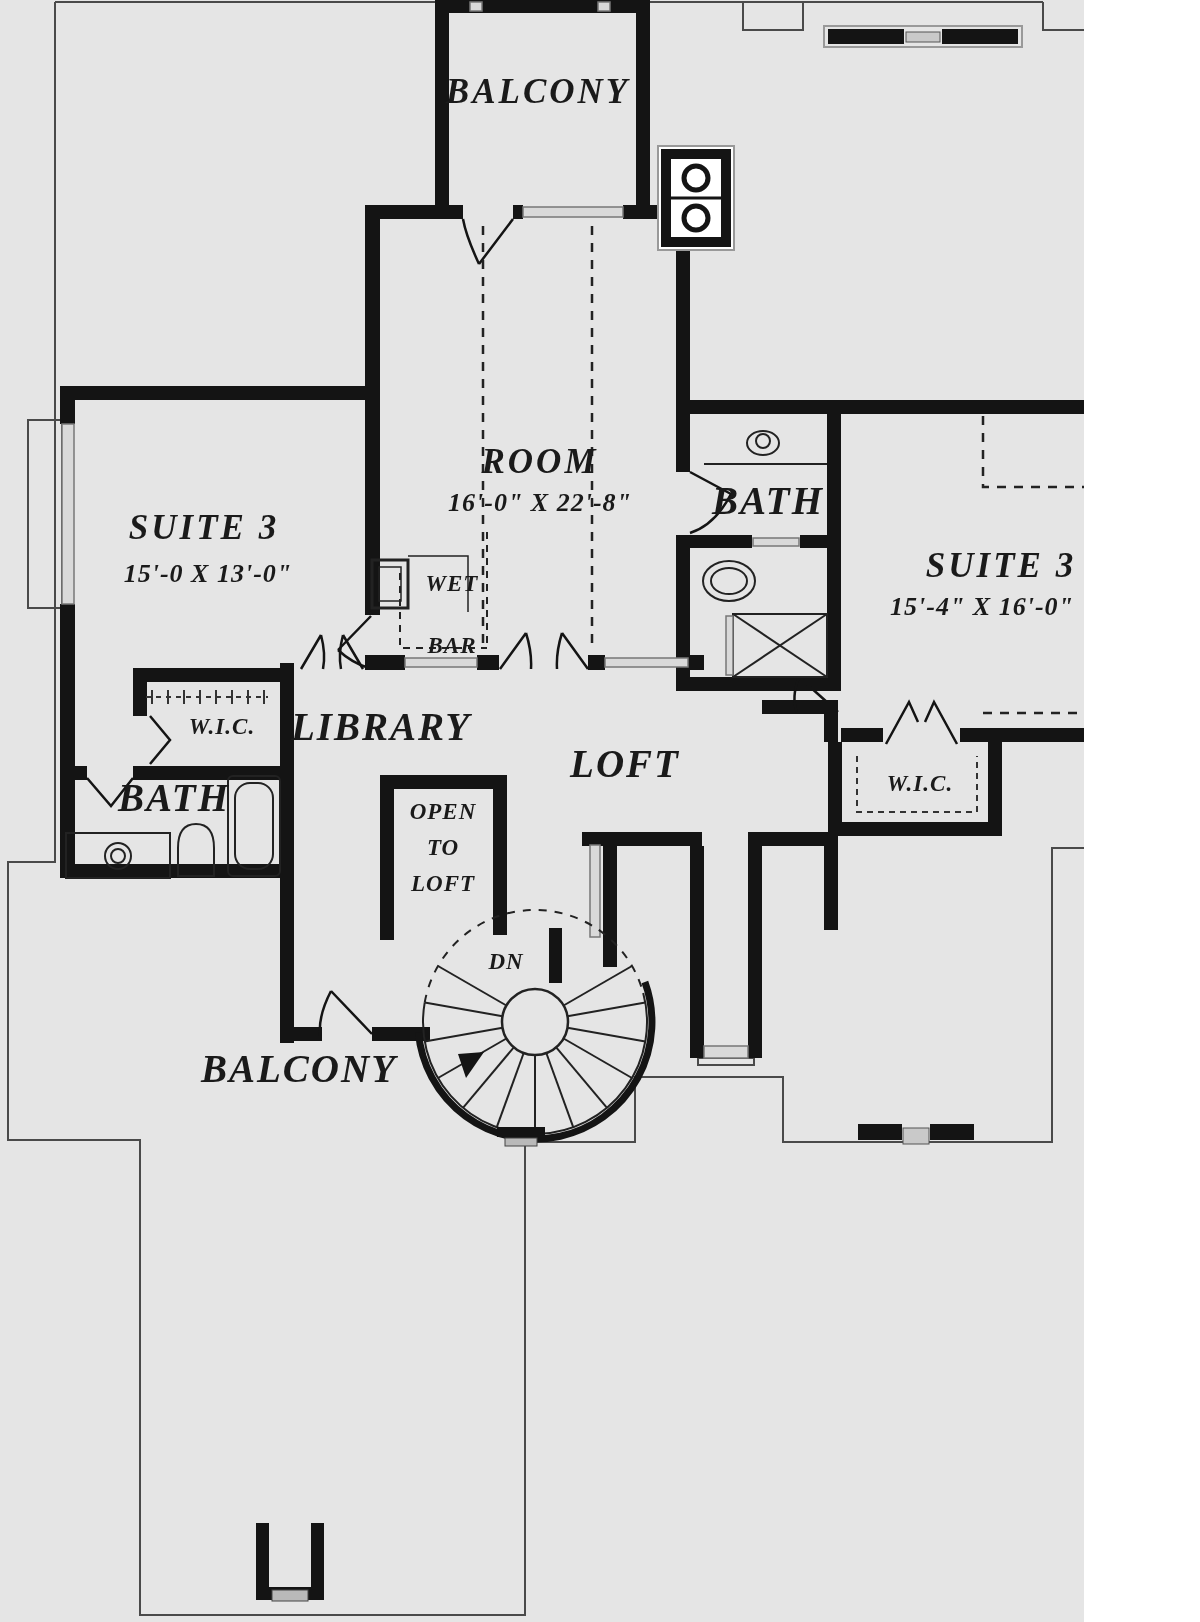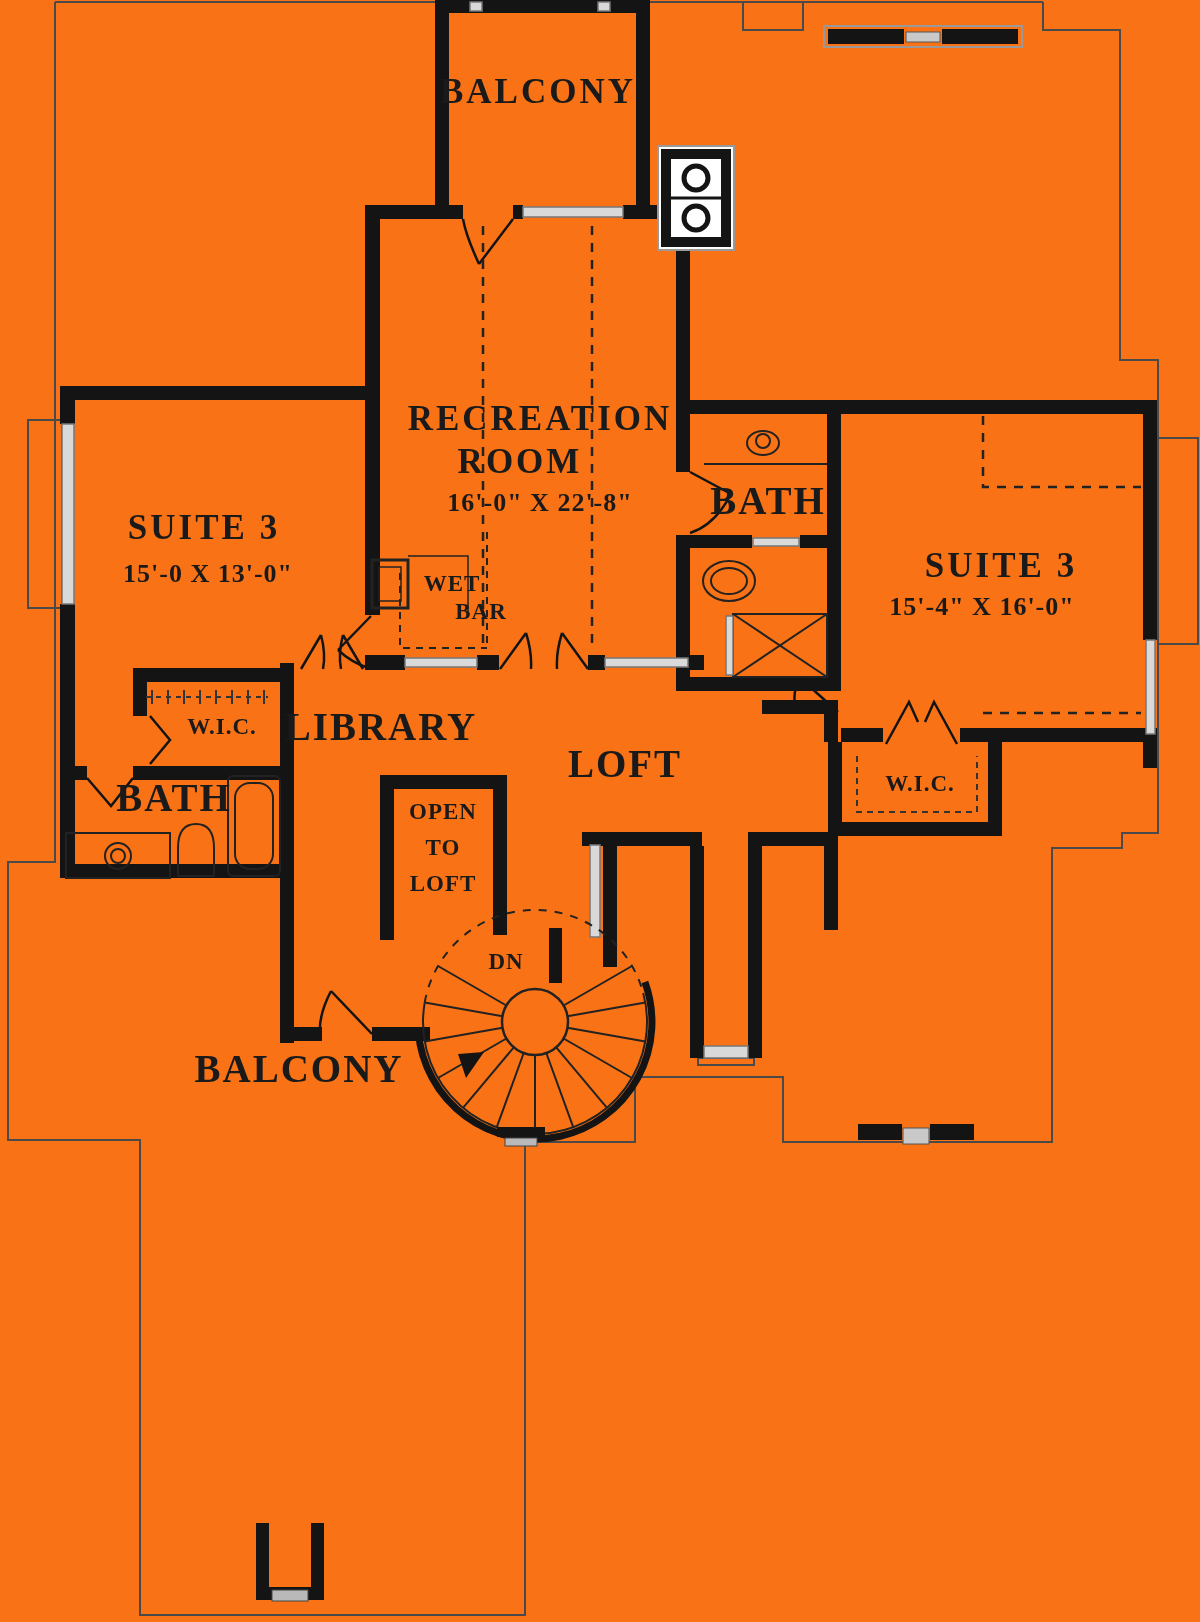--- a/index.html
+++ b/index.html
@@ -1,16 +1,16 @@
 <!DOCTYPE html>
 <html><head>
 <meta charset="utf-8">
 <style>
   html,body{margin:0;padding:0;background:#ffffff;}
-  #stage{position:relative;width:1200px;height:1622px;background:#f97316;overflow:hidden;}
+  #stage{position:relative;width:1084px;height:1622px;background:#e5e5e5;overflow:hidden;font-style:italic;}
   #stage svg{position:absolute;left:0;top:0;}
   .lbl{position:absolute;transform:translate(-50%,-50%);font-family:"Liberation Serif","DejaVu Serif",serif;
        color:#1a1a1a;font-weight:600;white-space:nowrap;text-align:center;}
   .xl{font-size:35px;letter-spacing:3px;}
   .lg{font-size:39px;letter-spacing:2px;}
   .md{font-size:26px;letter-spacing:1px;}
   .sm{font-size:23px;letter-spacing:1px;}
 </style>
 </head>
 <body>
@@ -190,30 +190,29 @@
     <line x1="567.5" y1="1027.7" x2="645.3" y2="1041.5"></line>
     <line x1="567.5" y1="1016.3" x2="645.3" y2="1002.5"></line>
     <line x1="563.6" y1="1005.5" x2="632" y2="966"></line>
     <polygon points="458,1054 484,1052 466,1078" fill="#141414" stroke="none"></polygon>
     <rect x="497" y="1127" width="48" height="10" fill="#141414" stroke="none"></rect>
     <rect x="505" y="1138" width="32" height="8" fill="#b9b9b9" stroke="#444" stroke-width="1"></rect>
   </g>
 </svg>
 
   <div class="lbl xl" style="left:538px;top:92px;">BALCONY</div>
-  <div class="lbl xl" style="left:540px;top:419px;">RECREATION</div>
-  <div class="lbl xl" style="left:520px;top:462px;">ROOM</div>
+  <div class="lbl xl" style="left:540px;top:462px;">ROOM</div>
   <div class="lbl md" style="left:540px;top:503px;">16'-0" X 22'-8"</div>
   <div class="lbl xl" style="left:204px;top:528px;">SUITE 3</div>
   <div class="lbl md" style="left:208px;top:574px;">15'-0 X 13'-0"</div>
   <div class="lbl lg" style="left:768px;top:500px;">BATH</div>
   <div class="lbl xl" style="left:985px;top:566px;margin-left:16px;">SUITE 3</div>
   <div class="lbl md" style="left:982px;top:607px;">15'-4" X 16'-0"</div>
   <div class="lbl sm" style="left:452px;top:584px;">WET</div>
-  <div class="lbl sm" style="left:452px;top:612px;margin-left:29px;">BAR</div>
+  <div class="lbl sm" style="left:452px;top:646px;">BAR</div>
   <div class="lbl sm" style="left:222px;top:727px;">W.I.C.</div>
   <div class="lbl lg" style="left:381px;top:726px;">LIBRARY</div>
   <div class="lbl lg" style="left:174px;top:797px;">BATH</div>
   <div class="lbl lg" style="left:625px;top:763px;">LOFT</div>
   <div class="lbl sm" style="left:920px;top:784px;">W.I.C.</div>
   <div class="lbl sm" style="left:443px;top:812px;">OPEN</div>
   <div class="lbl sm" style="left:443px;top:848px;">TO</div>
   <div class="lbl sm" style="left:443px;top:884px;">LOFT</div>
   <div class="lbl sm" style="left:506px;top:962px;">DN</div>
   <div class="lbl lg" style="left:299px;top:1068px;">BALCONY</div>

